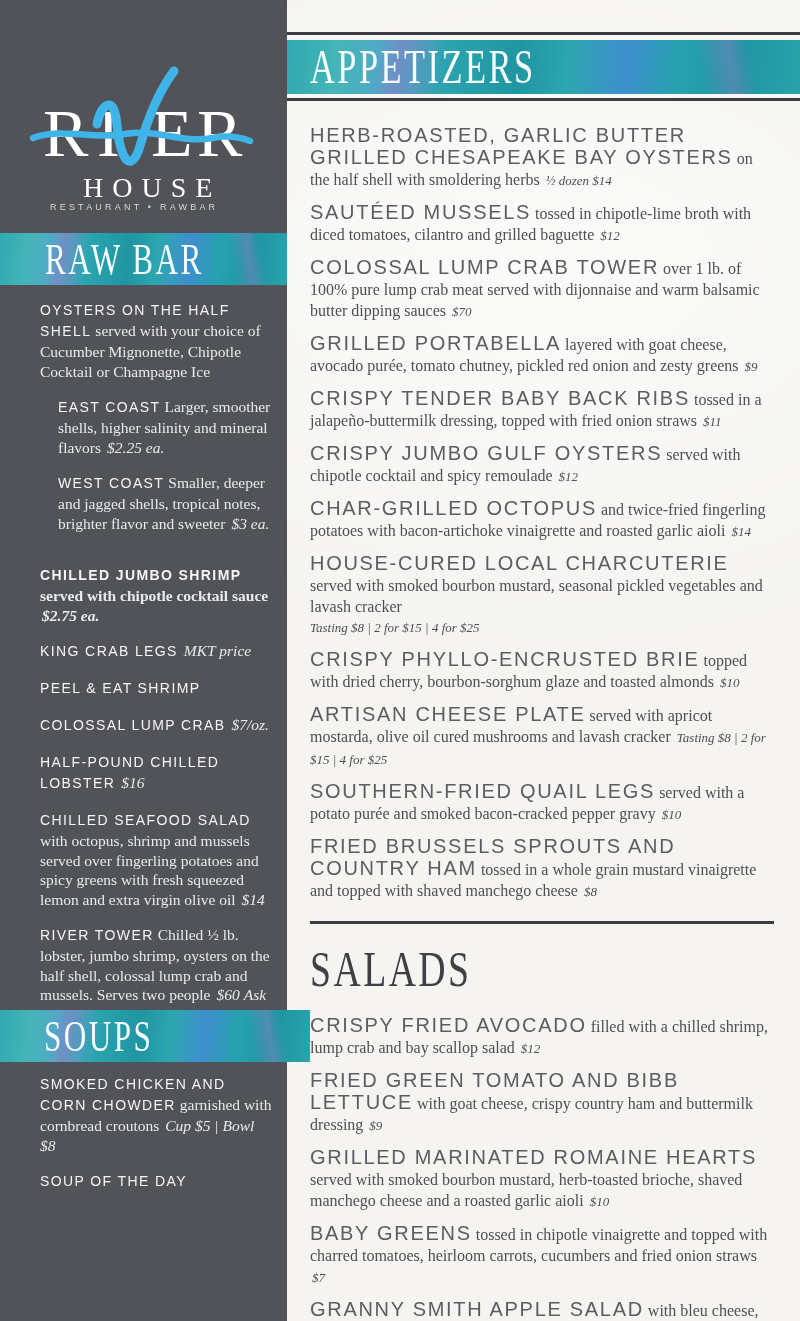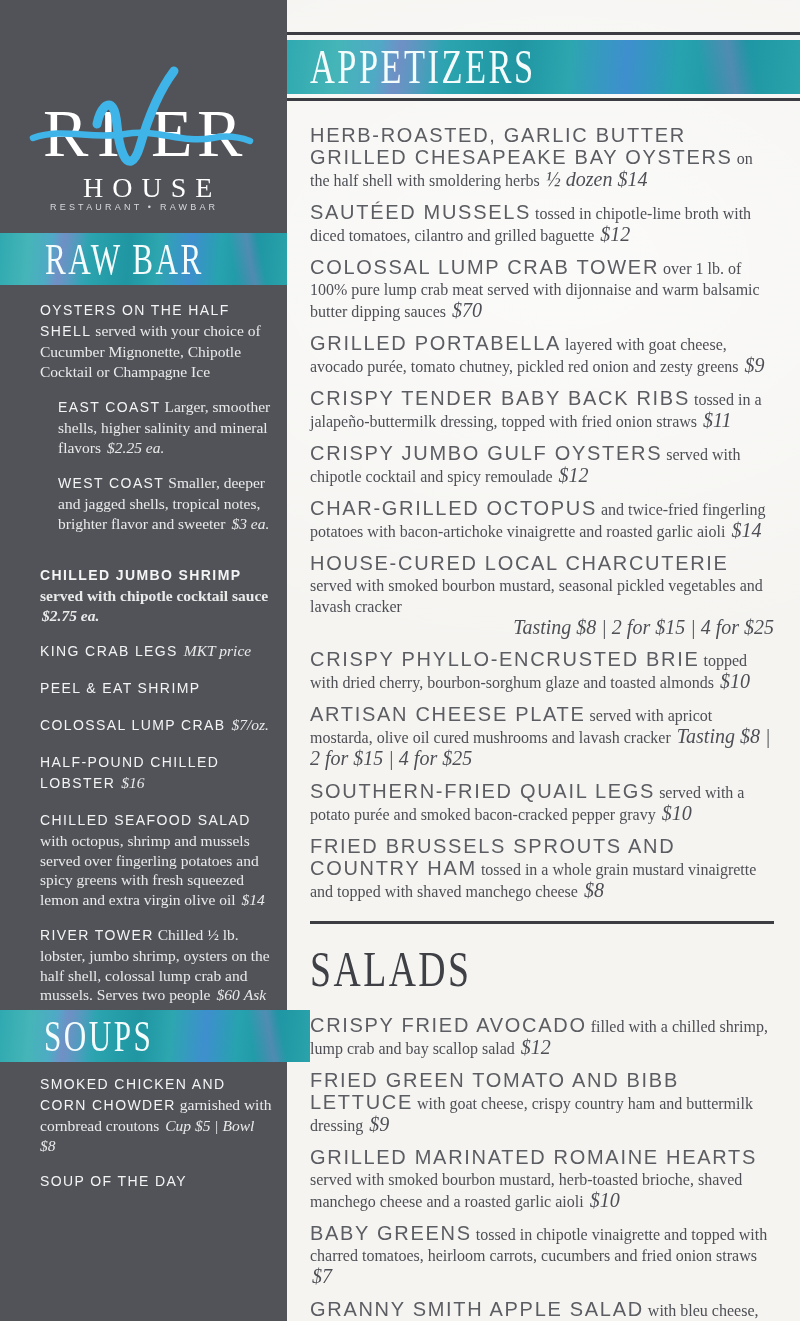--- a/index.html
+++ b/index.html
@@ -55,21 +55,21 @@
   .app-band .band-title { font-size:42px; }
   .rule-mid { margin-top:4px; }
   .content { padding:24px 26px 0 23px; }
   .content .mi { margin-bottom:11px; line-height:21px; color:#4d4f55; }
   .content .n {
     font-family:"Liberation Sans", sans-serif; font-size:20px; letter-spacing:1.7px;
     color:#5b5d62; line-height:21px;
   }
   .content .d { font-family:"Liberation Serif", serif; font-size:16px; }
   .content .p, .content .pl, .content .nt {
-    font-family:"Liberation Serif", serif; font-style:italic; font-size:20px;text-align:right;
+    font-family:"Liberation Serif", serif; font-style:italic; font-size:13px;
   }
   .divider { height:3px; background:#3b3d43; margin:19px 0 16px 0; }
   .salads-title {
     display:inline-block; font-family:"Liberation Serif", serif; font-weight:400;
     font-size:46px; letter-spacing:3px; color:#3e4046;
     transform:scale(.82,1.12); transform-origin:left center; margin:2px 0 20px 0;
   }
 </style>
 </head>
 <body>

